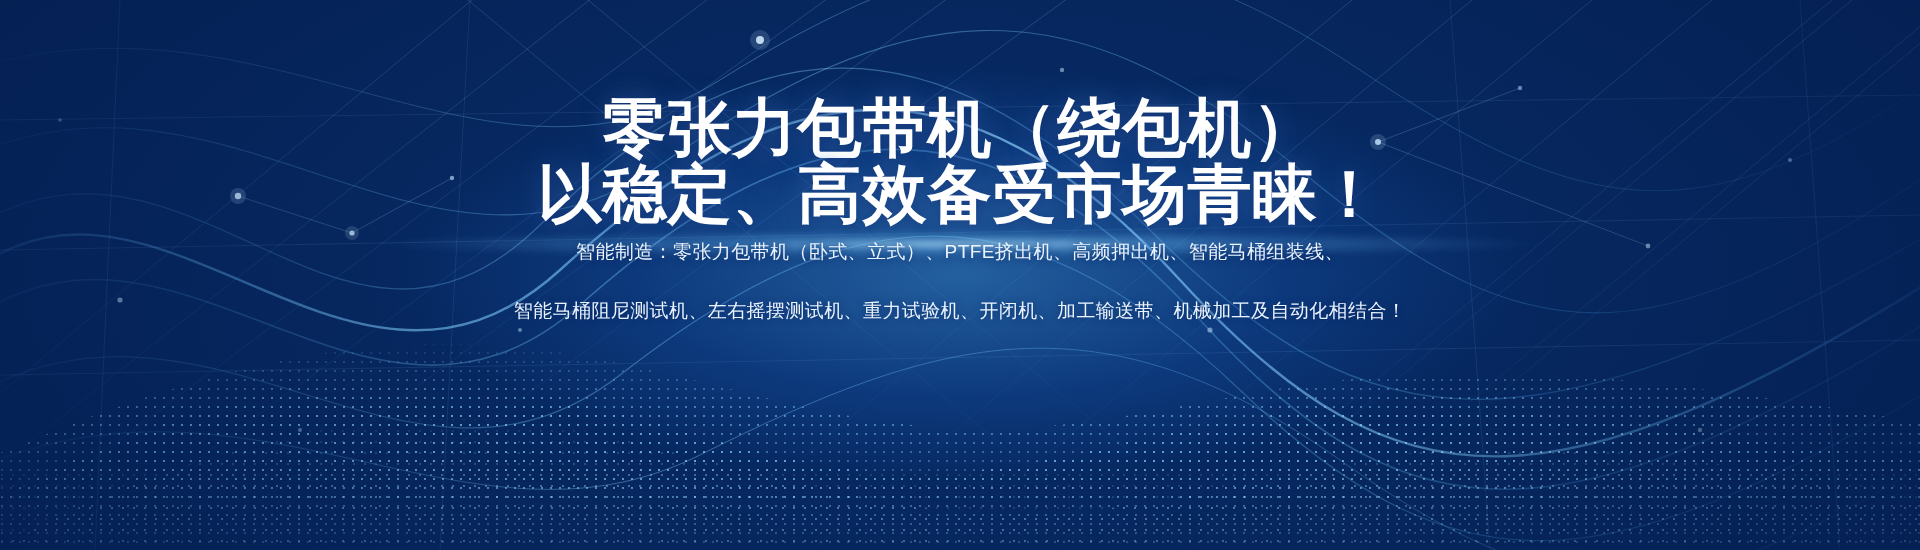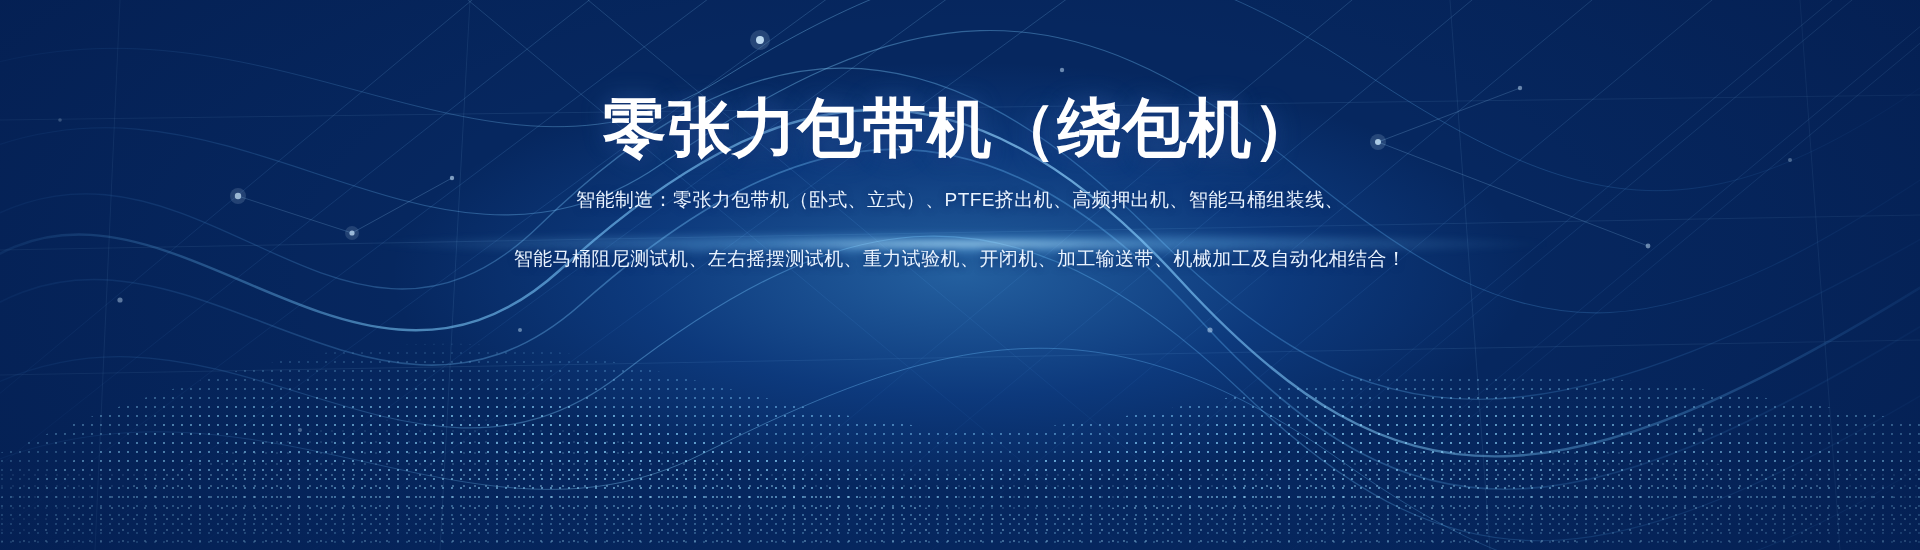--- a/index.html
+++ b/index.html
@@ -52,21 +52,21 @@
   #title-line-2{margin-top:4px;}
   .subtitle{
     color:#eaf4ff;
     font-size:19px;
     line-height:26px;
     font-weight:normal;
     letter-spacing:0.4px;
     text-shadow:0 1px 7px rgba(8,36,100,0.75);
     white-space:nowrap;
   }
-  #subtitle-line-1{margin-top:28px;}
+  #subtitle-line-1{margin-top:14px;}
   #subtitle-line-2{margin-top:33px;}
 </style>
 </head>
 <body>
 
 <div id="banner">
 
   <svg id="bg-svg" viewBox="0 0 1920 550" preserveAspectRatio="none" xmlns="http://www.w3.org/2000/svg">
     <defs>
       <linearGradient id="lg1" x1="0" y1="0" x2="1" y2="0">
@@ -206,17 +206,18 @@
       <path d="M238,196 L352,233 L452,178"></path>
       <path d="M1378,142 L1520,88"></path>
       <path d="M1378,142 L1648,246"></path>
     </g>
   </svg>
 
   <div class="vignette"></div>
 
   <div id="content">
     <div class="title" id="title-line-1">零张力包带机（绕包机）</div>
+    <div class="title" id="title-line-2">以稳定、高效备受市场青睐！</div>
     <div class="subtitle" id="subtitle-line-1">智能制造：零张力包带机（卧式、立式）、PTFE挤出机、高频押出机、智能马桶组装线、</div>
     <div class="subtitle" id="subtitle-line-2">智能马桶阻尼测试机、左右摇摆测试机、重力试验机、开闭机、加工输送带、机械加工及自动化相结合！</div>
   </div>
 
 </div>
 
 </body></html>

